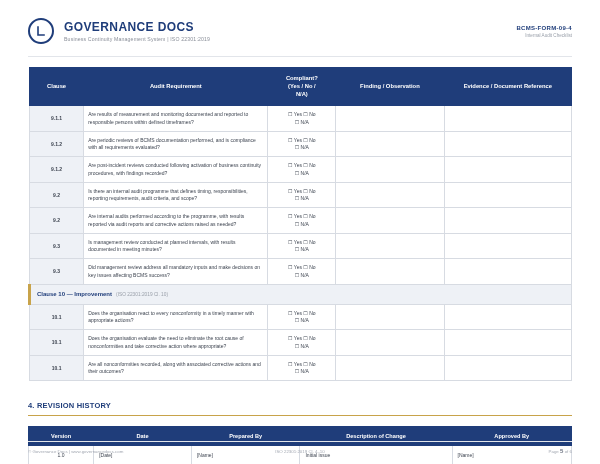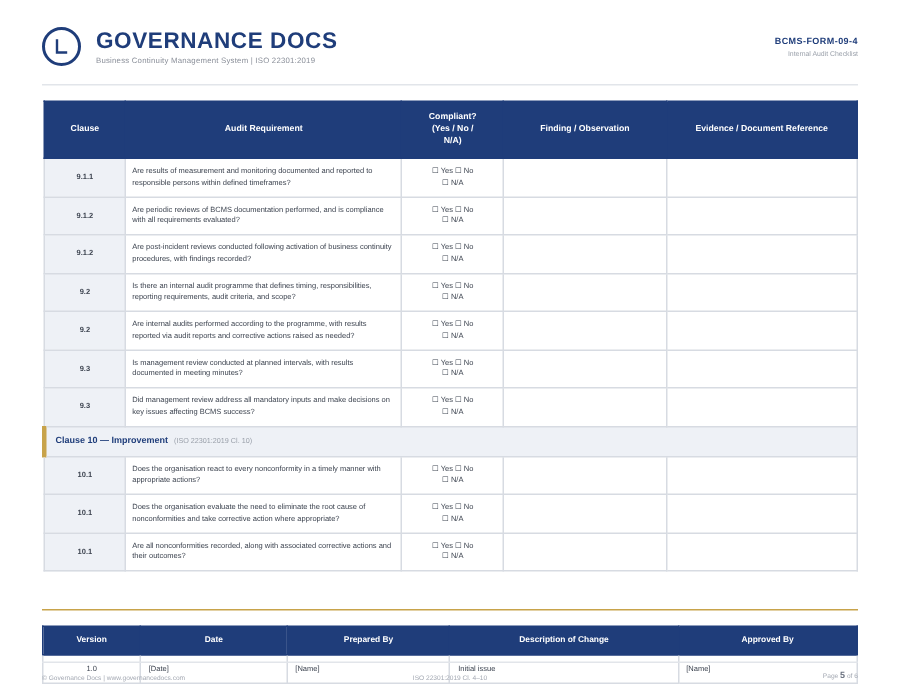--- a/index.html
+++ b/index.html
@@ -26,21 +26,21 @@
     width: 26px; height: 26px;
     border-radius: 50%;
     border: 2px solid #1f3d7a;
     display: flex; align-items: center; justify-content: center;
     margin-right: 10px;
     flex: none;
   }
   .logo svg { display:block; }
   .brand-block { flex: 1; }
   .brand-title {
-    font-size: 15px;
+    font-size: 12px;
     font-weight: bold;
     color: #1f3d7a;
     letter-spacing: 0.4px;
   }
   .brand-sub {
     font-size: 5.2px;
     color: #8a8f99;
     margin-top: 2px;
     letter-spacing: 0.15px;
   }
@@ -332,20 +332,21 @@
             <span>☐ N/A</span>
           </td>
           <td class="blank"></td>
           <td class="blank"></td>
         </tr>
       </tbody>
     </table>
   </div>
 
   <div class="rev-head">
+    <div class="rev-title">4. REVISION HISTORY</div>
     <div class="rev-rule"></div>
   </div>
 
   <div class="rev-wrap">
     <table class="rev">
       <colgroup>
         <col style="width:12%">
         <col style="width:18%">
         <col style="width:20%">
         <col style="width:28%">

